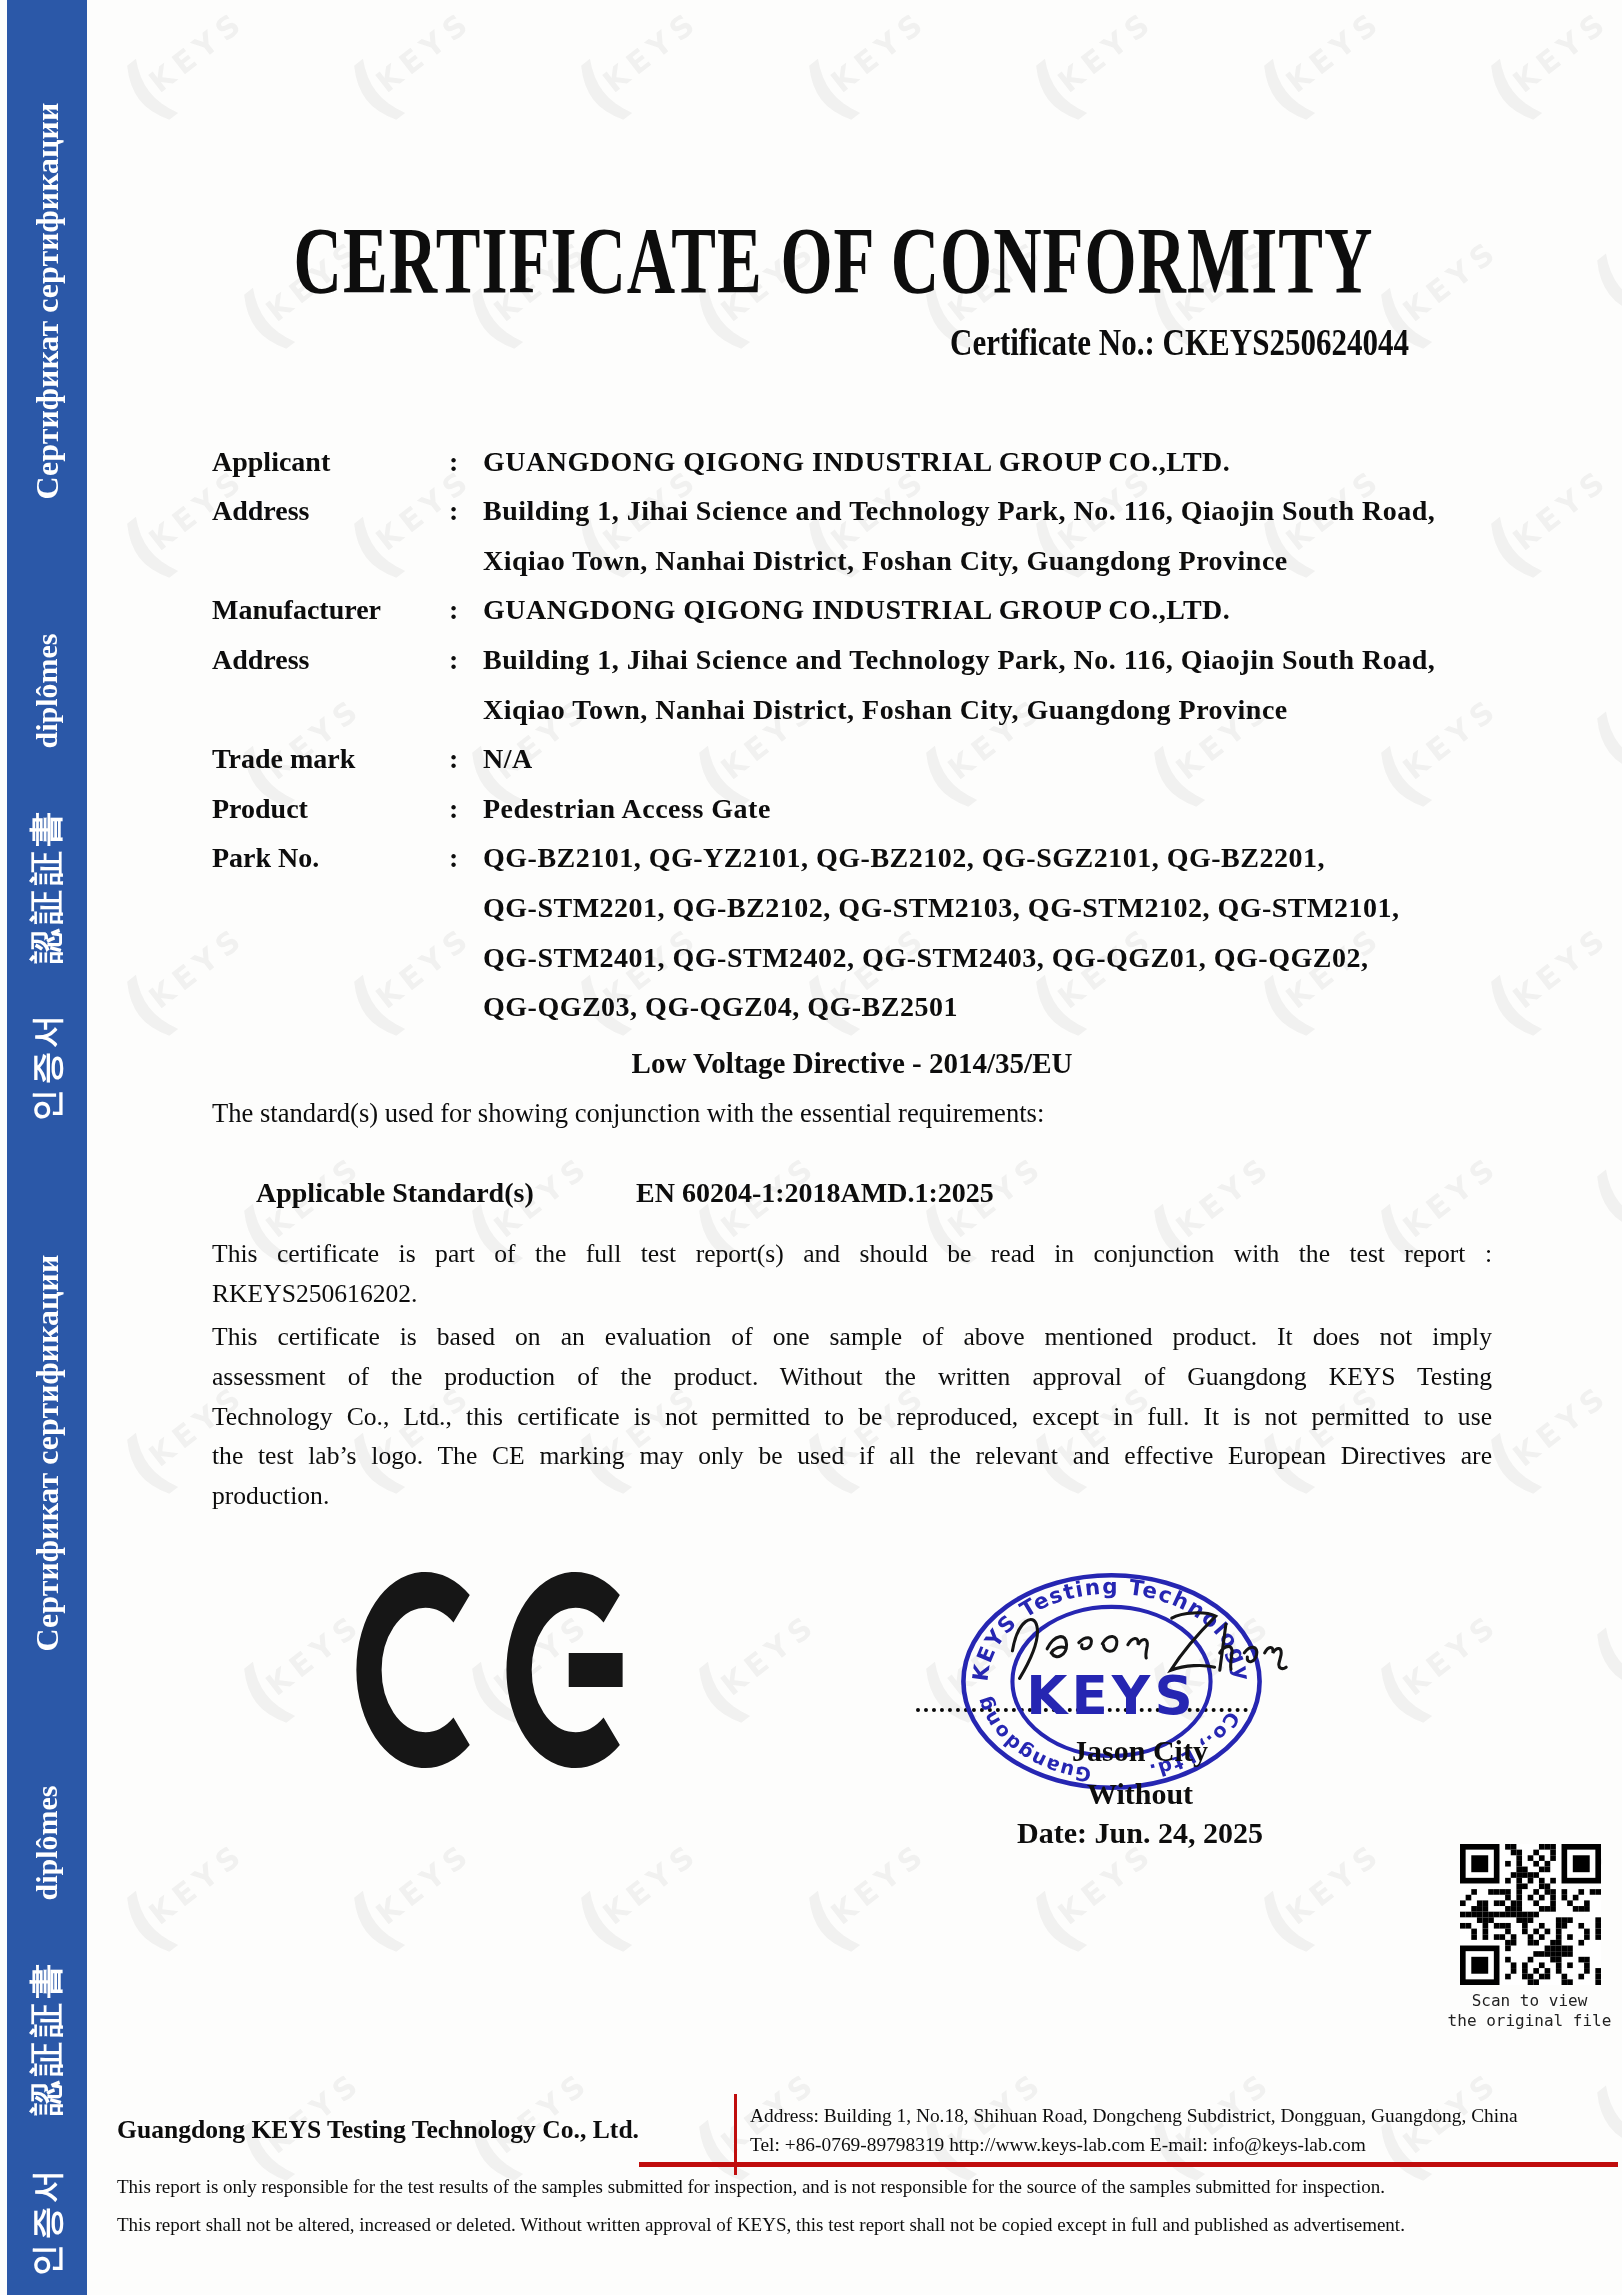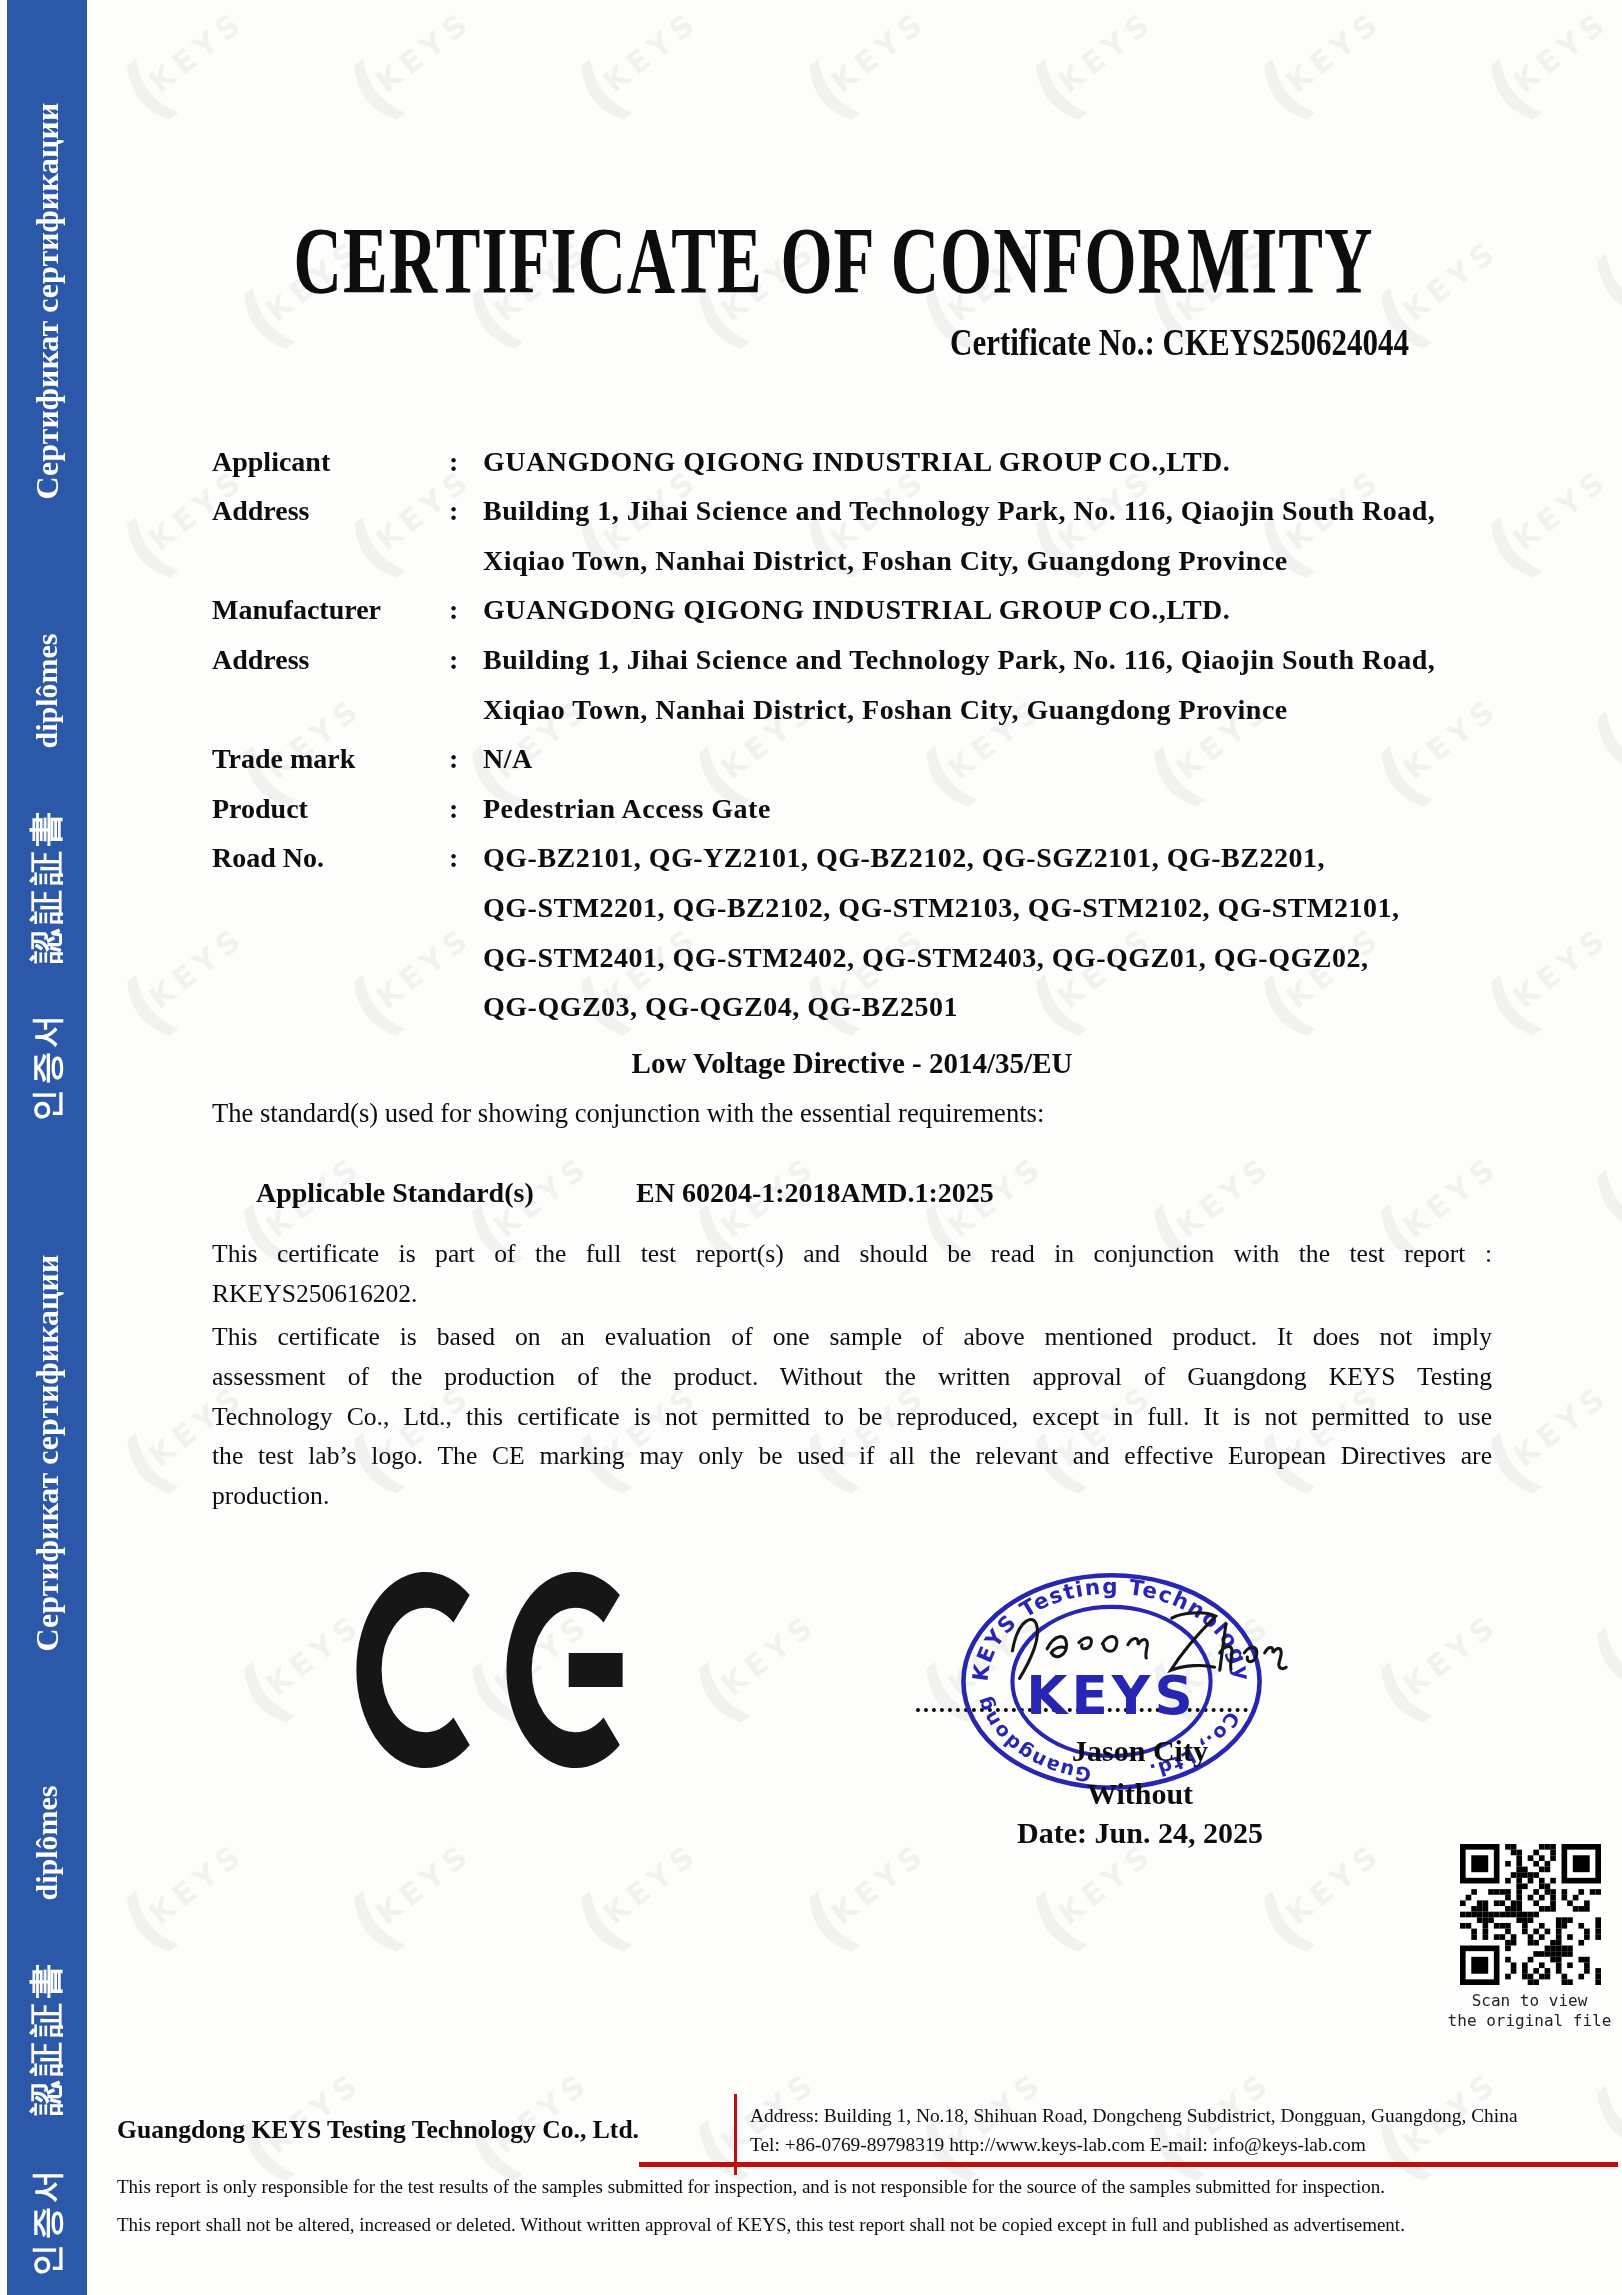--- a/index.html
+++ b/index.html
@@ -402,21 +402,21 @@
     <span class="flabel">Trade mark</span>
     <span class="fcolon">:</span>
     <span class="fvalue">N/A</span>
   </div>
   <div class="frow" style="top:793px">
     <span class="flabel">Product</span>
     <span class="fcolon">:</span>
     <span class="fvalue">Pedestrian Access Gate</span>
   </div>
   <div class="frow" style="top:842px">
-    <span class="flabel">Road No.</span>
+    <span class="flabel">Park No.</span>
     <span class="fcolon">:</span>
     <span class="fvalue">QG-BZ2101, QG-YZ2101, QG-BZ2102, QG-SGZ2101, QG-BZ2201,</span>
   </div>
   <div class="frow" style="top:892px">
     <span class="fvalue">QG-STM2201, QG-BZ2102, QG-STM2103, QG-STM2102, QG-STM2101,</span>
   </div>
   <div class="frow" style="top:942px">
     <span class="fvalue">QG-STM2401, QG-STM2402, QG-STM2403, QG-QGZ01, QG-QGZ02,</span>
   </div>
   <div class="frow" style="top:991px">

